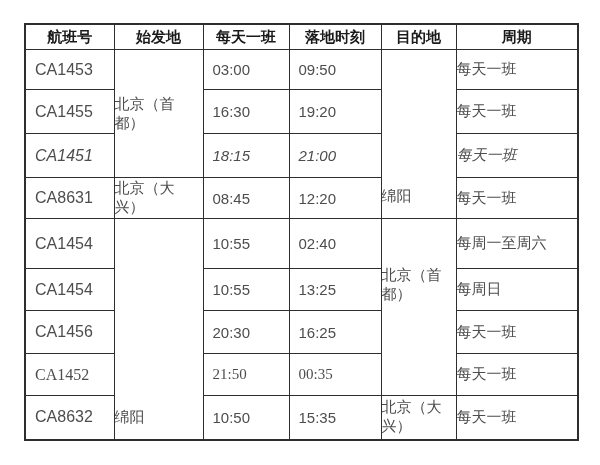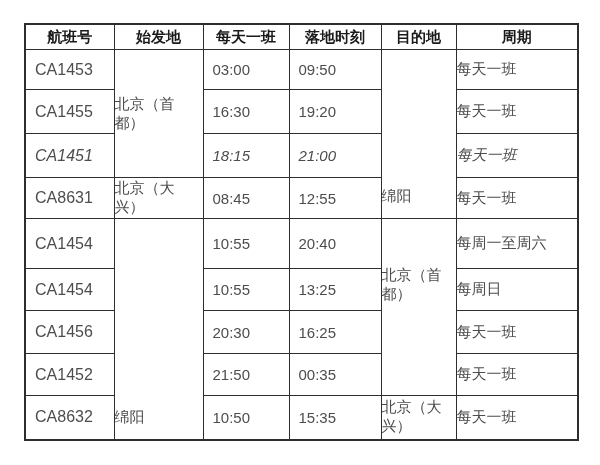--- a/index.html
+++ b/index.html
@@ -88,44 +88,44 @@
         <tr style="height: 44px; font-style: italic;">
           <td class="al-left col0">CA1451</td>
           <td class="al-left col2">18:15</td>
           <td class="al-left col3">21:00</td>
           <td class="al-center col5">每天一班</td>
         </tr>
         <tr style="height: 41px;">
           <td class="al-left col0">CA8631</td>
           <td class="al-center col1">北京（大兴）</td>
           <td class="al-left col2">08:45</td>
-          <td class="al-left col3">12:55</td>
+          <td class="al-left col3">12:20</td>
           <td class="al-center col5">每天一班</td>
         </tr>
         <tr style="height: 50px;">
           <td class="al-left col0">CA1454</td>
           <td rowspan="5" class="al-center col1 va-bottom">绵阳</td>
           <td class="al-left col2">10:55</td>
-          <td class="al-left col3">20:40</td>
+          <td class="al-left col3">02:40</td>
           <td rowspan="4" class="al-center col4 va-shift">北京（首都）</td>
           <td class="al-center col5">每周一至周六</td>
         </tr>
         <tr style="height: 42px;">
           <td class="al-left col0">CA1454</td>
           <td class="al-left col2">10:55</td>
           <td class="al-left col3">13:25</td>
           <td class="al-center col5">每周日</td>
         </tr>
         <tr style="height: 43px;">
           <td class="al-left col0">CA1456</td>
           <td class="al-left col2">20:30</td>
           <td class="al-left col3">16:25</td>
           <td class="al-center col5">每天一班</td>
         </tr>
-        <tr style="height: 42px;">
+        <tr style="height: 42px; font-family: Liberation Serif, serif;">
           <td class="al-left col0">CA1452</td>
           <td class="al-left col2">21:50</td>
           <td class="al-left col3">00:35</td>
           <td class="al-center col5">每天一班</td>
         </tr>
         <tr style="height: 44px;">
           <td class="al-left col0">CA8632</td>
           <td class="al-left col2">10:50</td>
           <td class="al-left col3">15:35</td>
           <td class="al-center col4">北京（大兴）</td>

